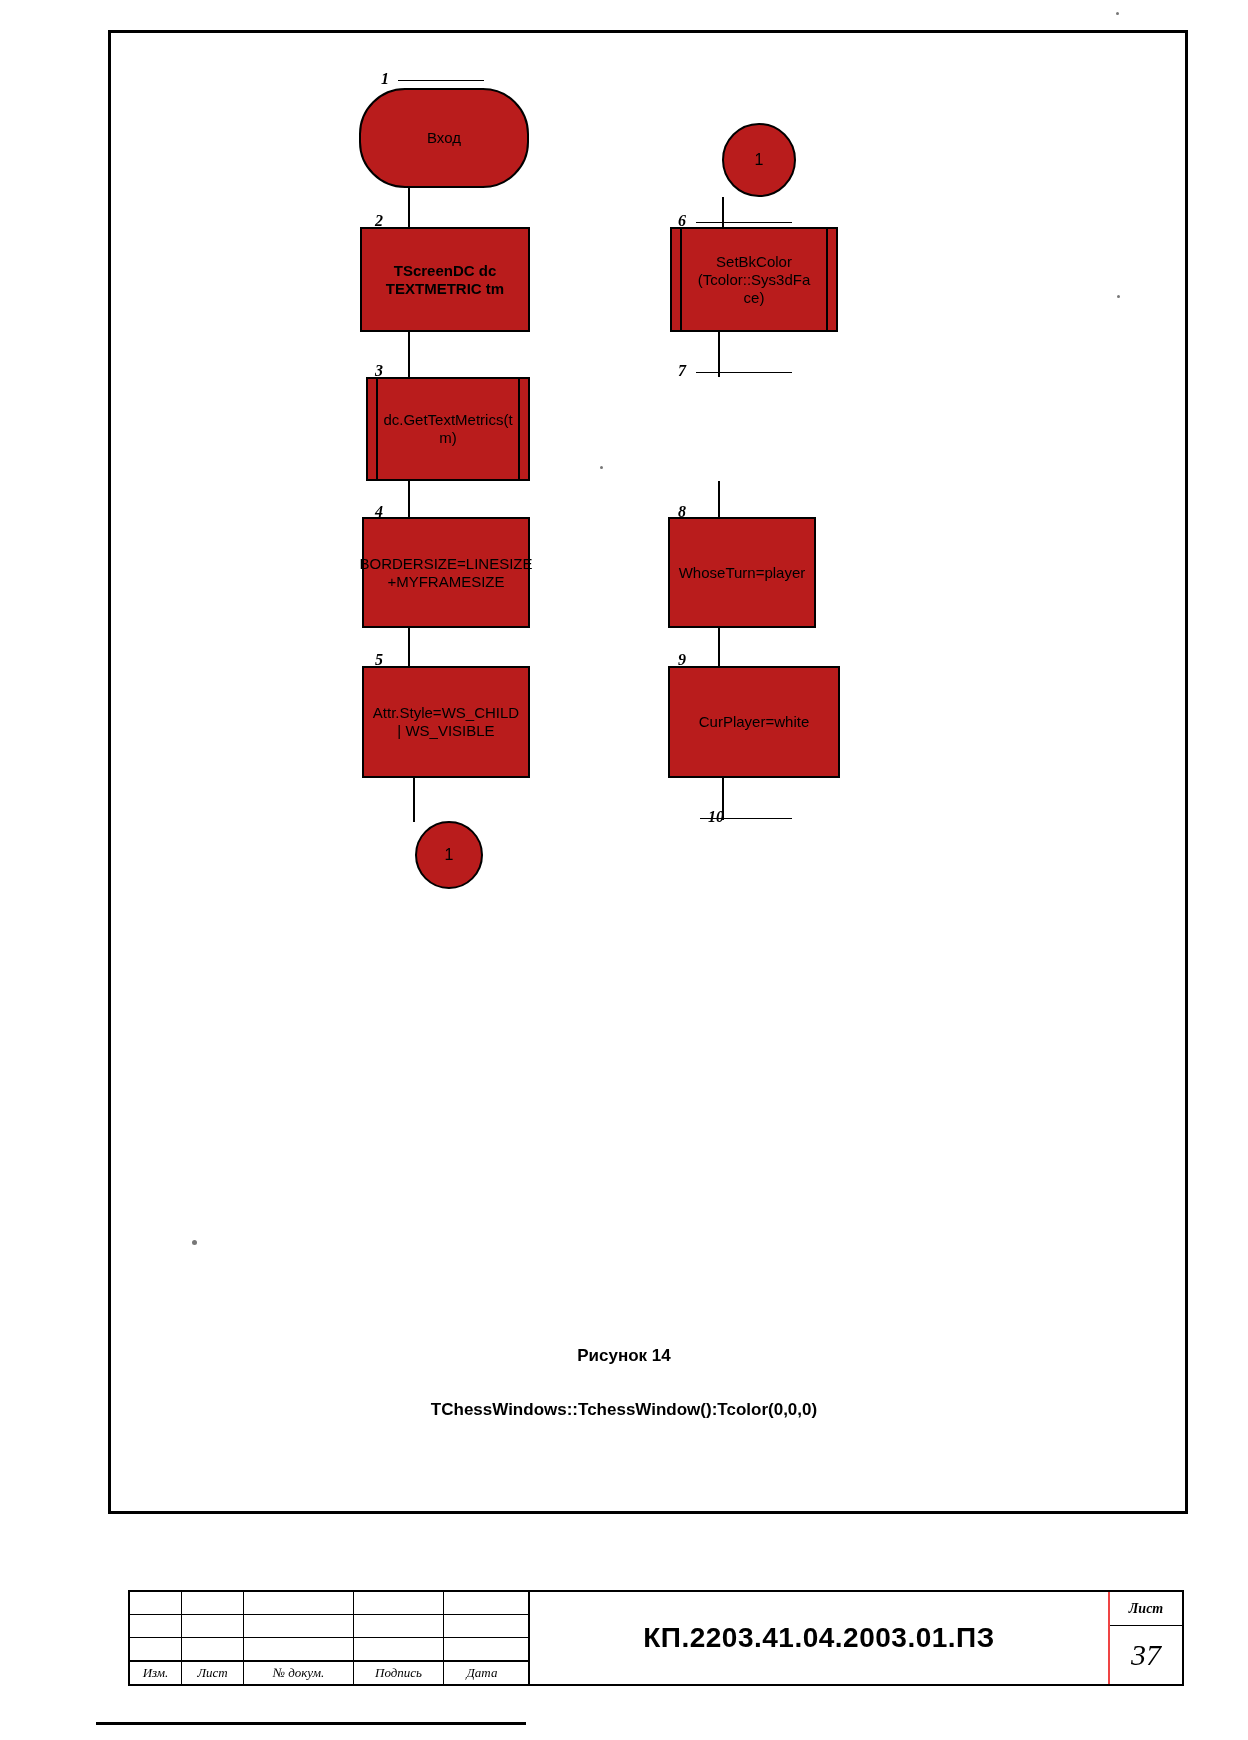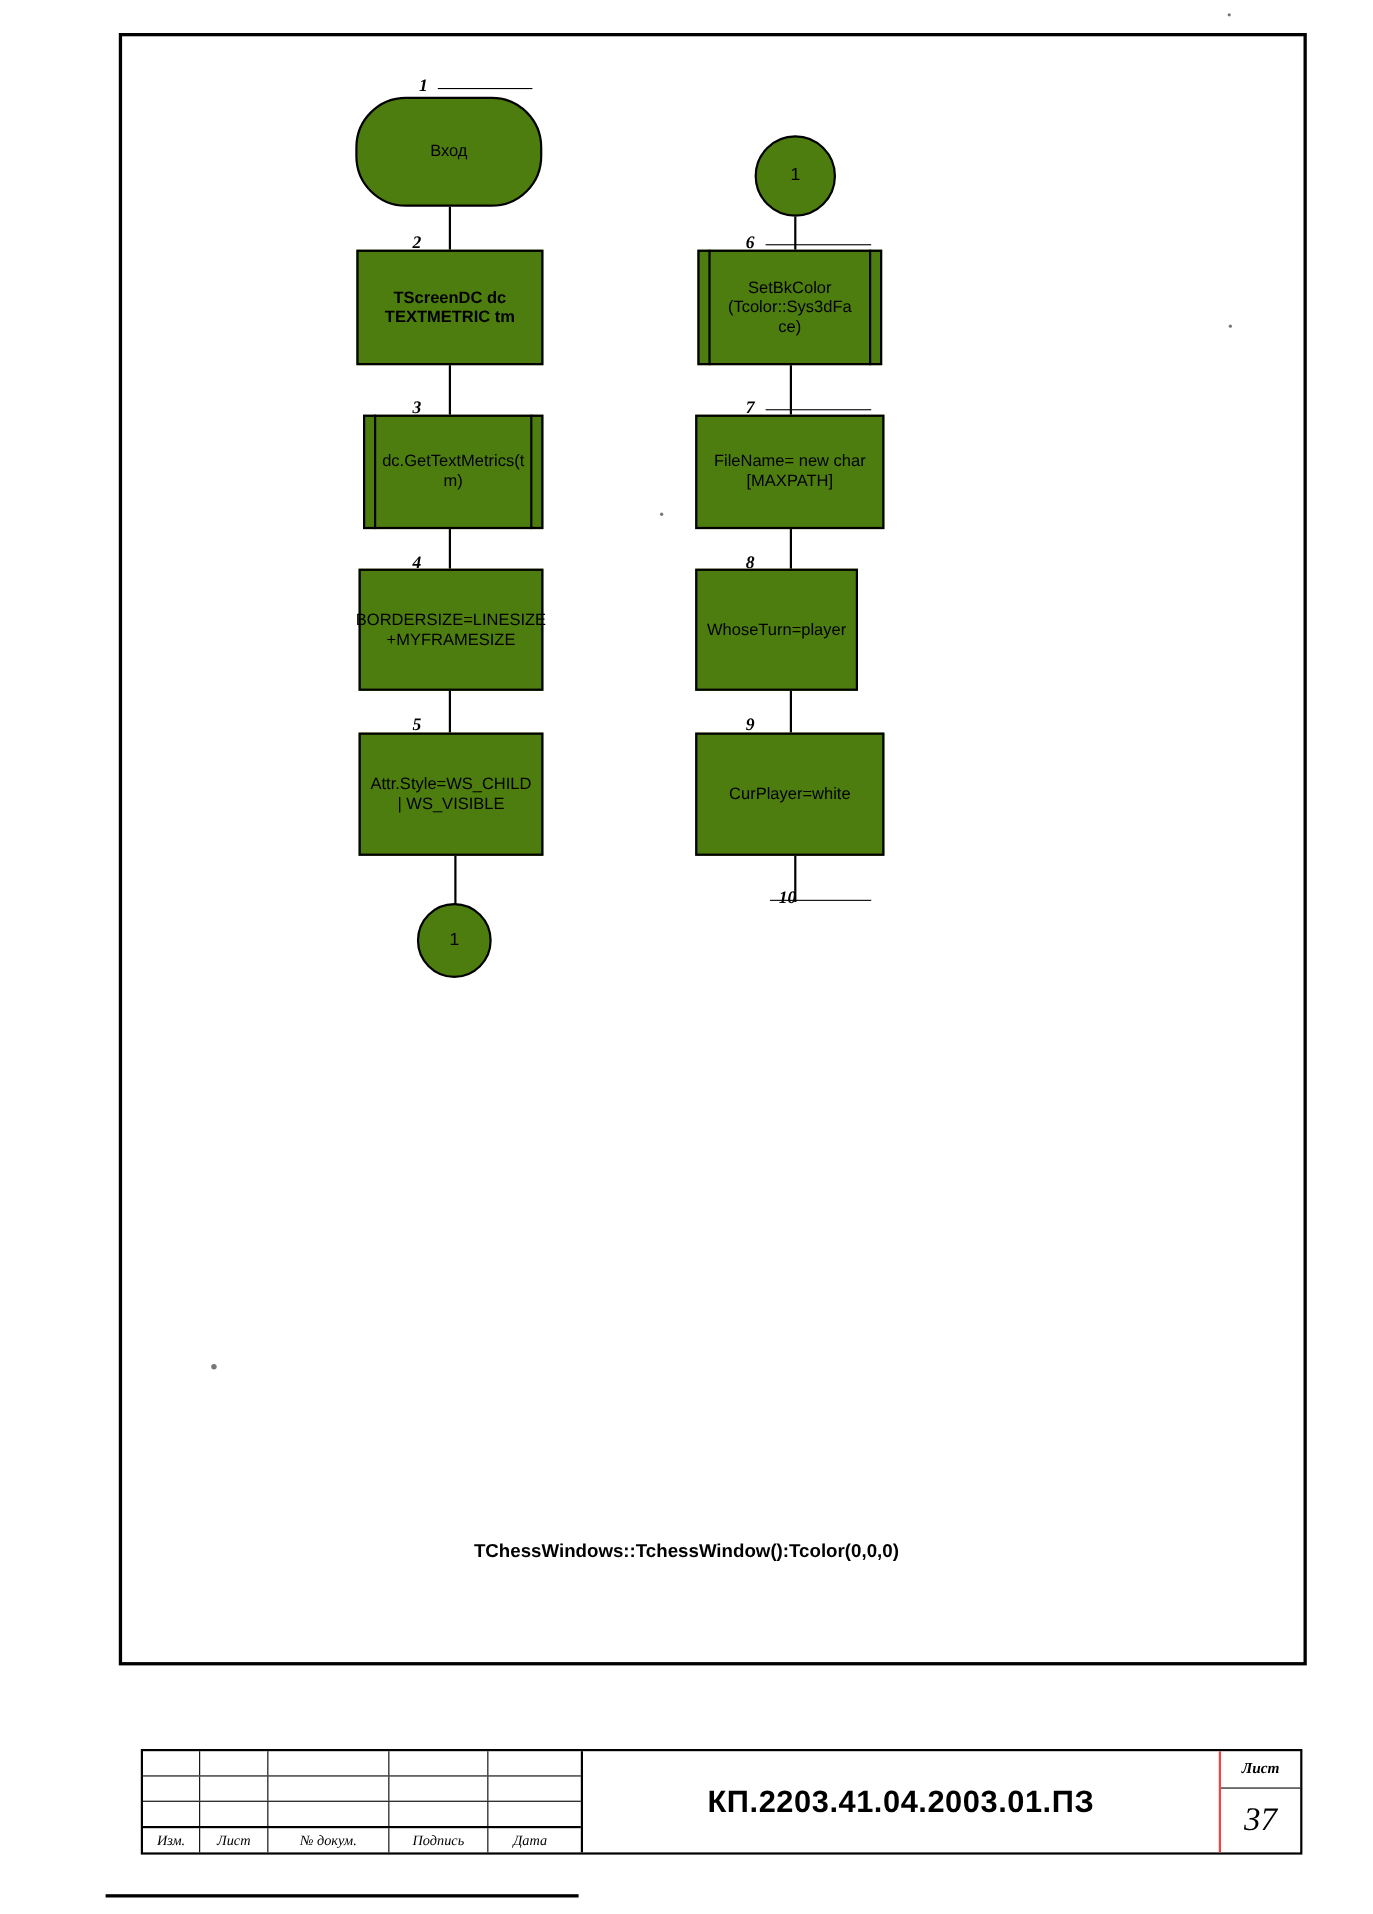--- a/index.html
+++ b/index.html
@@ -35,28 +35,29 @@
     left: 0;
     top: 0;
     width: 1248px;
     height: 1740px;
   }
 
   .node {
     position: absolute;
     box-sizing: border-box;
     border: 2px solid #000;
-    background: #4d7c0f;
+    background: #b91c1c;
     display: flex;
     align-items: center;
     justify-content: center;
     text-align: center;
     font-size: 15px;
     line-height: 18px;
     padding: 4px 8px;
+    margin-left: 36px;
   }
   .node .txt { white-space: pre-line; }
 
   
   .term {
     border-radius: 46px;
   }
   
   .conn {
     border-radius: 50%;
@@ -260,43 +261,40 @@
     <div class="lead" style="left:696px; top:222px; width:96px;"></div>
     <div class="node proc-sub" style="left:634px; top:227px; width:168px; height:105px;">
       <span class="txt">SetBkColor
 (Tcolor::Sys3dFa
 ce)</span>
     </div>
     <div class="vline" style="left:718px; top:332px; height:45px;"></div>
 
     <div class="numlabel" style="left:678px; top:362px;">7</div>
     <div class="lead" style="left:696px; top:372px; width:96px;"></div>
-    <div class="node" style="left:632px; top:377px; width:172px; height:104px;">
-      <span class="txt">FileName= new char
-[MAXPATH]</span>
-    </div>
     <div class="vline" style="left:718px; top:481px; height:36px;"></div>
 
     <div class="numlabel" style="left:678px; top:503px;">8</div>
     <div class="node" style="left:632px; top:517px; width:148px; height:111px;">
       <span class="txt">WhoseTurn=player</span>
     </div>
     <div class="vline" style="left:718px; top:628px; height:38px;"></div>
 
     <div class="numlabel" style="left:678px; top:651px;">9</div>
     <div class="node" style="left:632px; top:666px; width:172px; height:112px;">
       <span class="txt">CurPlayer=white</span>
     </div>
     <div class="vline" style="left:722px; top:778px; height:42px;"></div>
 
     <div class="numlabel" style="left:708px; top:808px;">10</div>
     <div class="lead" style="left:700px; top:818px; width:92px;"></div>
 
   </div>
 
+  <div class="caption" style="top:1346px;">Рисунок 14</div>
   <div class="caption" style="top:1400px;">TChessWindows::TchessWindow():Tcolor(0,0,0)</div>
 
   <div id="stamp">
     <div id="stamp-left">
       <div class="stamp-row r1">
         <div class="stamp-cell c1"></div>
         <div class="stamp-cell c2"></div>
         <div class="stamp-cell c3"></div>
         <div class="stamp-cell c4"></div>
         <div class="stamp-cell c5"></div>

